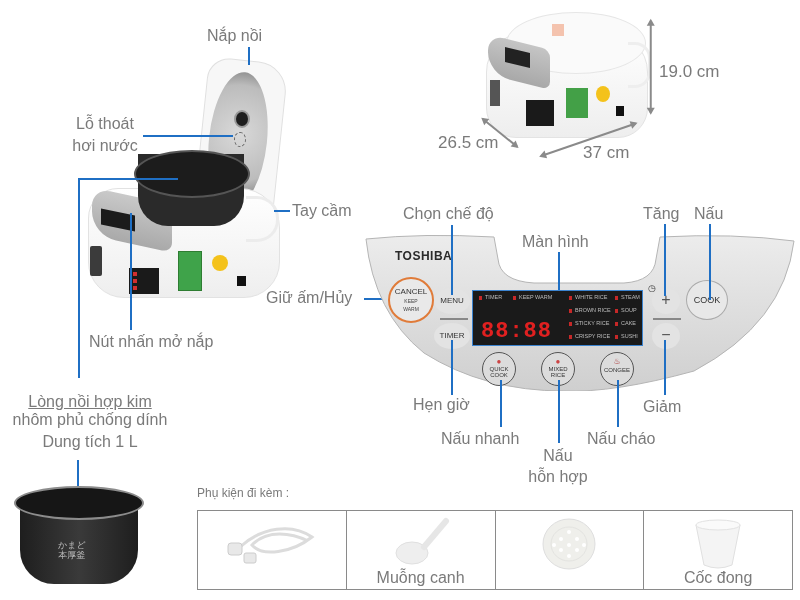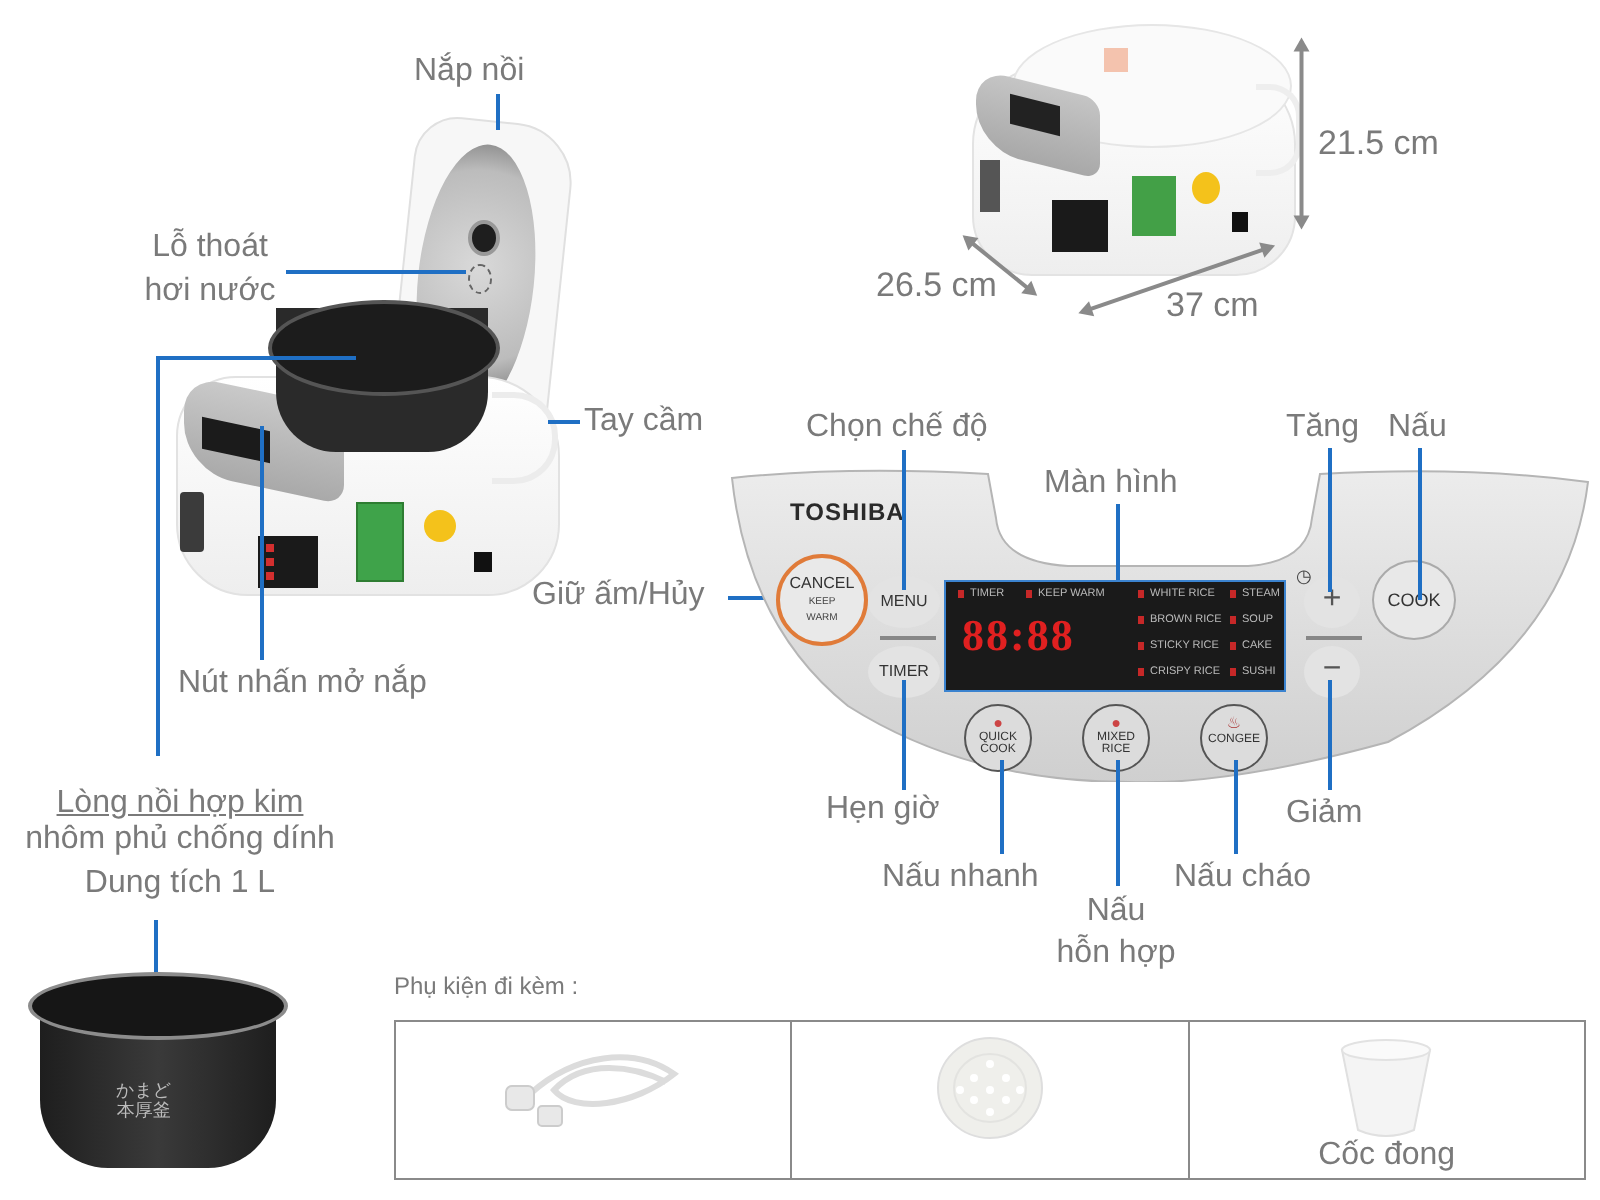--- a/index.html
+++ b/index.html
@@ -49,21 +49,21 @@
   
   .cp{position:absolute;left:364px;top:233px;width:432px;height:158px;}
   .cp-shape{position:absolute;left:0;top:0;width:432px;height:158px;}
   .cp-logo{position:absolute;left:395px;top:249px;font-size:12px;font-weight:bold;color:#2a2a2a;letter-spacing:0.5px;}
   .btn-cancel{position:absolute;left:388px;top:277px;width:42px;height:42px;border-radius:50%;border:2px solid #e07b39;background:#e9e9e9;text-align:center;}
   .btn-cancel .t1{display:block;font-size:8px;color:#333;margin-top:8px;}
   .btn-cancel .t2{display:block;font-size:5px;color:#444;line-height:6px;margin-top:2px;}
   .btn-soft{position:absolute;width:36px;height:26px;border-radius:50%;background:#e3e3e3;font-size:8px;color:#333;text-align:center;line-height:26px;}
   .sep{position:absolute;height:1.5px;background:#888;}
   .lcd{position:absolute;left:472px;top:290px;width:171px;height:56px;background:#1a1a1a;border:1.5px solid #3b83cf;box-sizing:border-box;}
-  .lcd .digits{position:absolute;left:8px;top:14px;font-family:Liberation Serif, serif;font-size:22px;color:#e02020;font-weight:bold;letter-spacing:1px;}
+  .lcd .digits{position:absolute;left:8px;top:28px;font-family:Liberation Mono, monospace;font-size:22px;color:#e02020;font-weight:bold;letter-spacing:1px;}
   .lcd .ind{position:absolute;font-size:5.5px;color:#bbb;white-space:nowrap;}
   .lcd .ind b{display:inline-block;width:3px;height:4px;background:#c62828;margin-right:3px;vertical-align:middle;}
   .btn-round{position:absolute;width:34px;height:34px;border-radius:50%;border:1.5px solid #555;background:#dcdcdc;text-align:center;font-size:6px;color:#333;box-sizing:border-box;}
   .btn-round .ic{display:block;font-size:8px;margin-top:4px;color:#c44;}
   .btn-cook{position:absolute;left:686px;top:280px;width:40px;height:38px;border-radius:50%;border:1px solid #aaa;background:#e8e8e8;font-size:9px;color:#333;text-align:center;line-height:38px;}
   .pm{position:absolute;width:28px;height:26px;border-radius:50%;background:#e3e3e3;text-align:center;line-height:24px;font-size:16px;color:#555;}
   .clock{position:absolute;left:648px;top:283px;font-size:9px;color:#444;}
   .ipot-rim{position:absolute;left:14px;top:486px;width:130px;height:34px;border-radius:50%;background:#161616;border:2px solid #8c8c8c;box-sizing:border-box;}
   .ipot-body{position:absolute;left:20px;top:504px;width:118px;height:80px;background:linear-gradient(90deg,#1e1e1e,#3a3a3a 50%,#1e1e1e);border-radius:0 0 34px 34px;}
   .ipot-txt{position:absolute;left:58px;top:540px;font-size:9px;color:#bbb;line-height:10px;text-align:center;}
@@ -133,21 +133,21 @@
   <div class="s-panel"></div>
   <div class="s-lcd"></div>
   <div class="s-side"></div>
   <div class="s-stk-b"></div>
   <div class="s-stk-g"></div>
   <div class="s-stk-y"></div>
   <div class="s-plug"></div>
 </div>
 
 <div class="arrow" style="left:651px;top:20px;width:92px;transform:rotate(90deg);"></div>
-<div class="lbl" style="left:659px;top:62px;font-size:17px;">21.5 cm</div>
+<div class="lbl" style="left:659px;top:62px;font-size:17px;">19.0 cm</div>
 
 <div class="arrow" style="left:483px;top:118px;width:44px;transform:rotate(39deg);"></div>
 <div class="lbl" style="left:438px;top:133px;font-size:17px;">26.5 cm</div>
 
 <div class="arrow" style="left:541px;top:155px;width:100px;transform:rotate(-19deg);"></div>
 <div class="lbl" style="left:583px;top:143px;font-size:17px;">37 cm</div>
 
 <div class="cp">
   <svg class="cp-shape" viewBox="0 0 432 158">
     <defs>
@@ -244,20 +244,27 @@
 </div>
 
 <div class="acc-title">Phụ kiện đi kèm :</div>
 <div class="acc-table">
   <div class="acc-cell">
     <svg class="acc-img" width="100" height="52" viewBox="0 0 100 52">
       <path d="M18,30 C40,10 70,6 90,20 C70,36 40,40 30,28 C45,12 70,16 86,24" fill="none" stroke="#dcdcdc" stroke-width="3"></path>
       <rect x="6" y="26" width="14" height="12" rx="3" fill="#e8e8e8" stroke="#ccc"></rect>
       <rect x="22" y="36" width="12" height="10" rx="2" fill="#e8e8e8" stroke="#ccc"></rect>
     </svg>
+  </div>
+  <div class="acc-cell">
+    <svg class="acc-img" width="70" height="52" viewBox="0 0 70 52">
+      <ellipse cx="26" cy="36" rx="16" ry="11" fill="#eeeeee" stroke="#e0e0e0"></ellipse>
+      <path d="M38,30 L60,4" stroke="#e6e6e6" stroke-width="6" stroke-linecap="round"></path>
+    </svg>
+    <span class="name">Muỗng canh</span>
   </div>
   <div class="acc-cell">
     <svg class="acc-img" width="70" height="54" viewBox="0 0 70 54">
       <ellipse cx="35" cy="27" rx="26" ry="25" fill="#efefeb" stroke="#dedede"></ellipse>
       <ellipse cx="35" cy="27" rx="18" ry="17" fill="none" stroke="#e3e3e0"></ellipse>
       <g fill="#fff">
           <circle cx="35" cy="15" r="2"></circle>
           <circle cx="27" cy="22" r="2"></circle>
           <circle cx="43" cy="22" r="2"></circle>
           <circle cx="35" cy="28" r="2"></circle>

